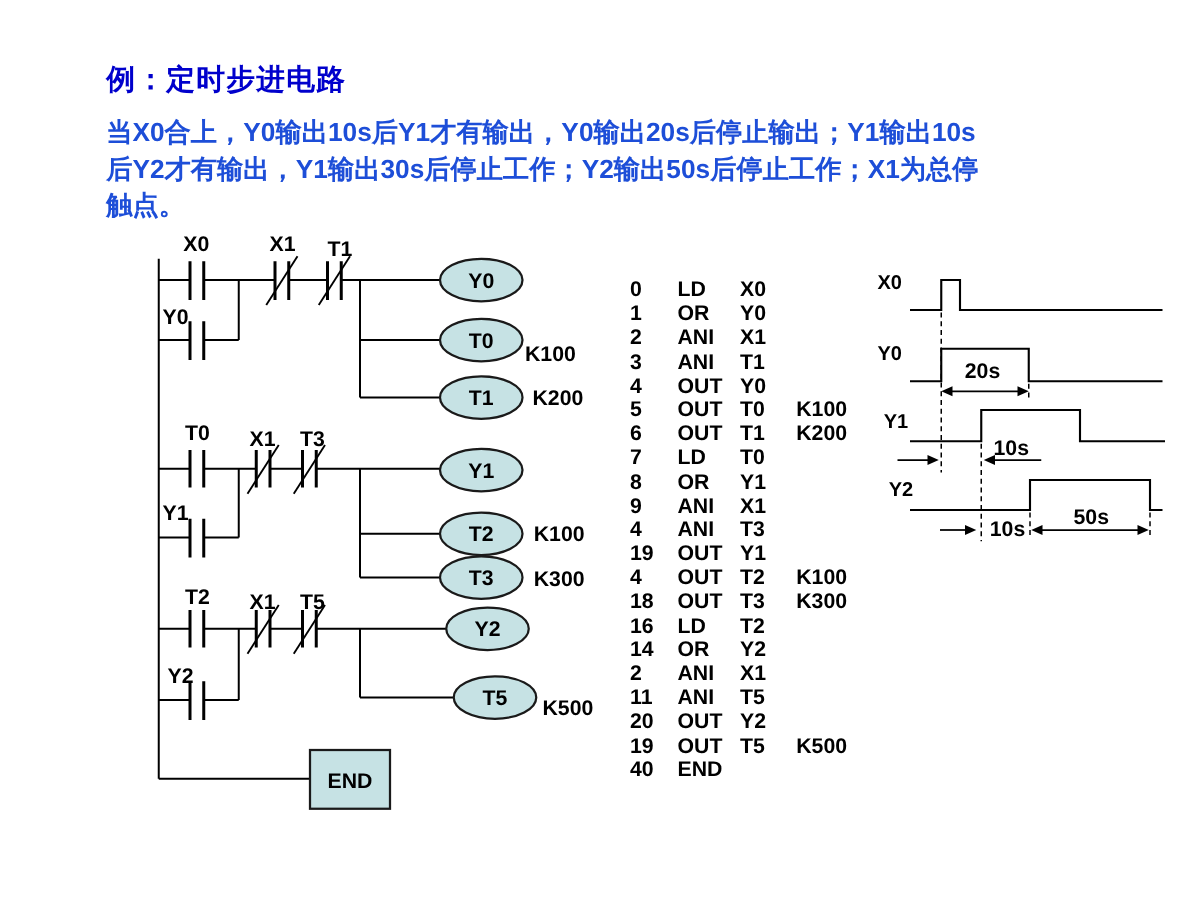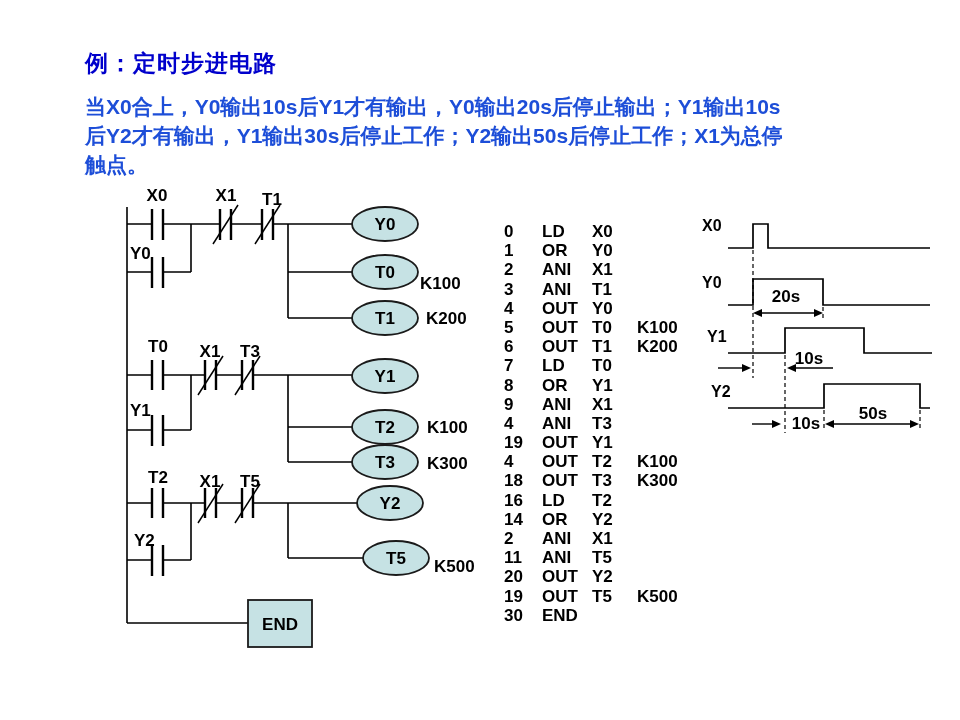--- a/index.html
+++ b/index.html
@@ -236,21 +236,21 @@
         <span class="il-operand">Y2</span>
         <span class="il-k"></span>
       </div>
       <div class="il-row">
         <span class="il-step">19</span>
         <span class="il-op">OUT</span>
         <span class="il-operand">T5</span>
         <span class="il-k">K500</span>
       </div>
       <div class="il-row">
-        <span class="il-step">30</span>
+        <span class="il-step">40</span>
         <span class="il-op">END</span>
         <span class="il-operand"></span>
         <span class="il-k"></span>
       </div>
     </div>
 
   <svg style="left:695px;top:205px" width="250" height="240" viewBox="695 205 250 240">
 
     <text class="t16" x="702" y="231">X0</text>
     <text class="t16" x="702" y="288">Y0</text>

